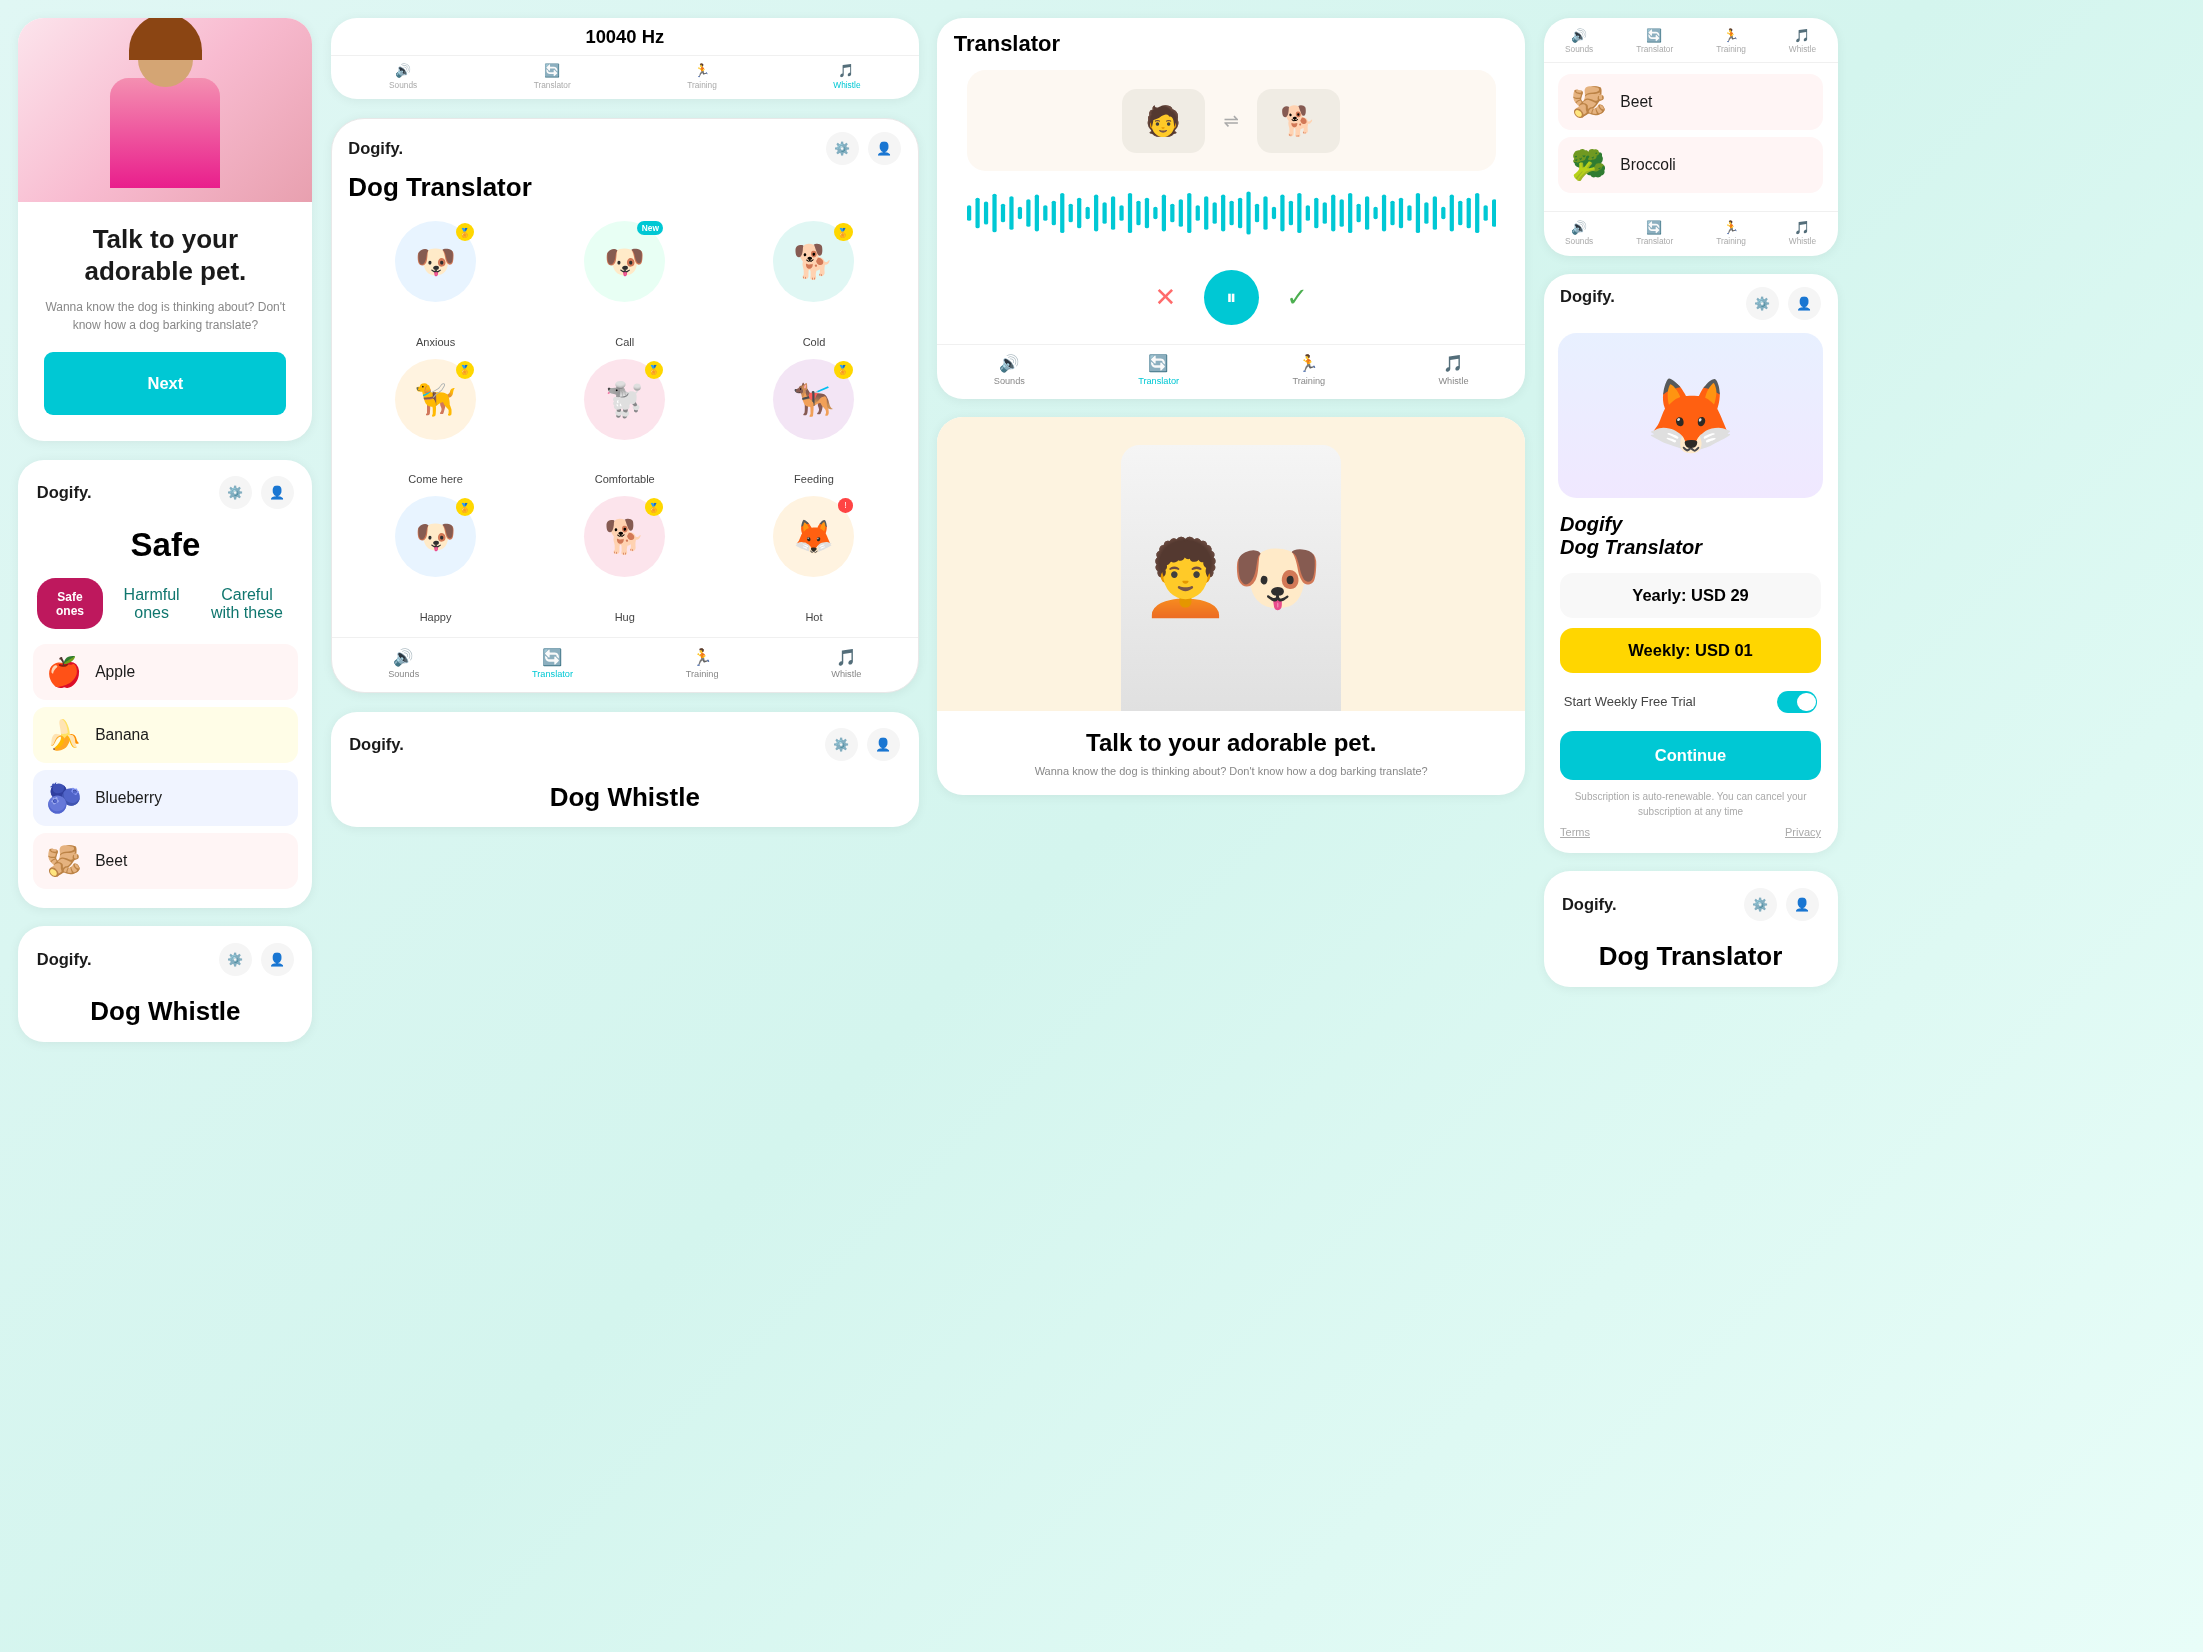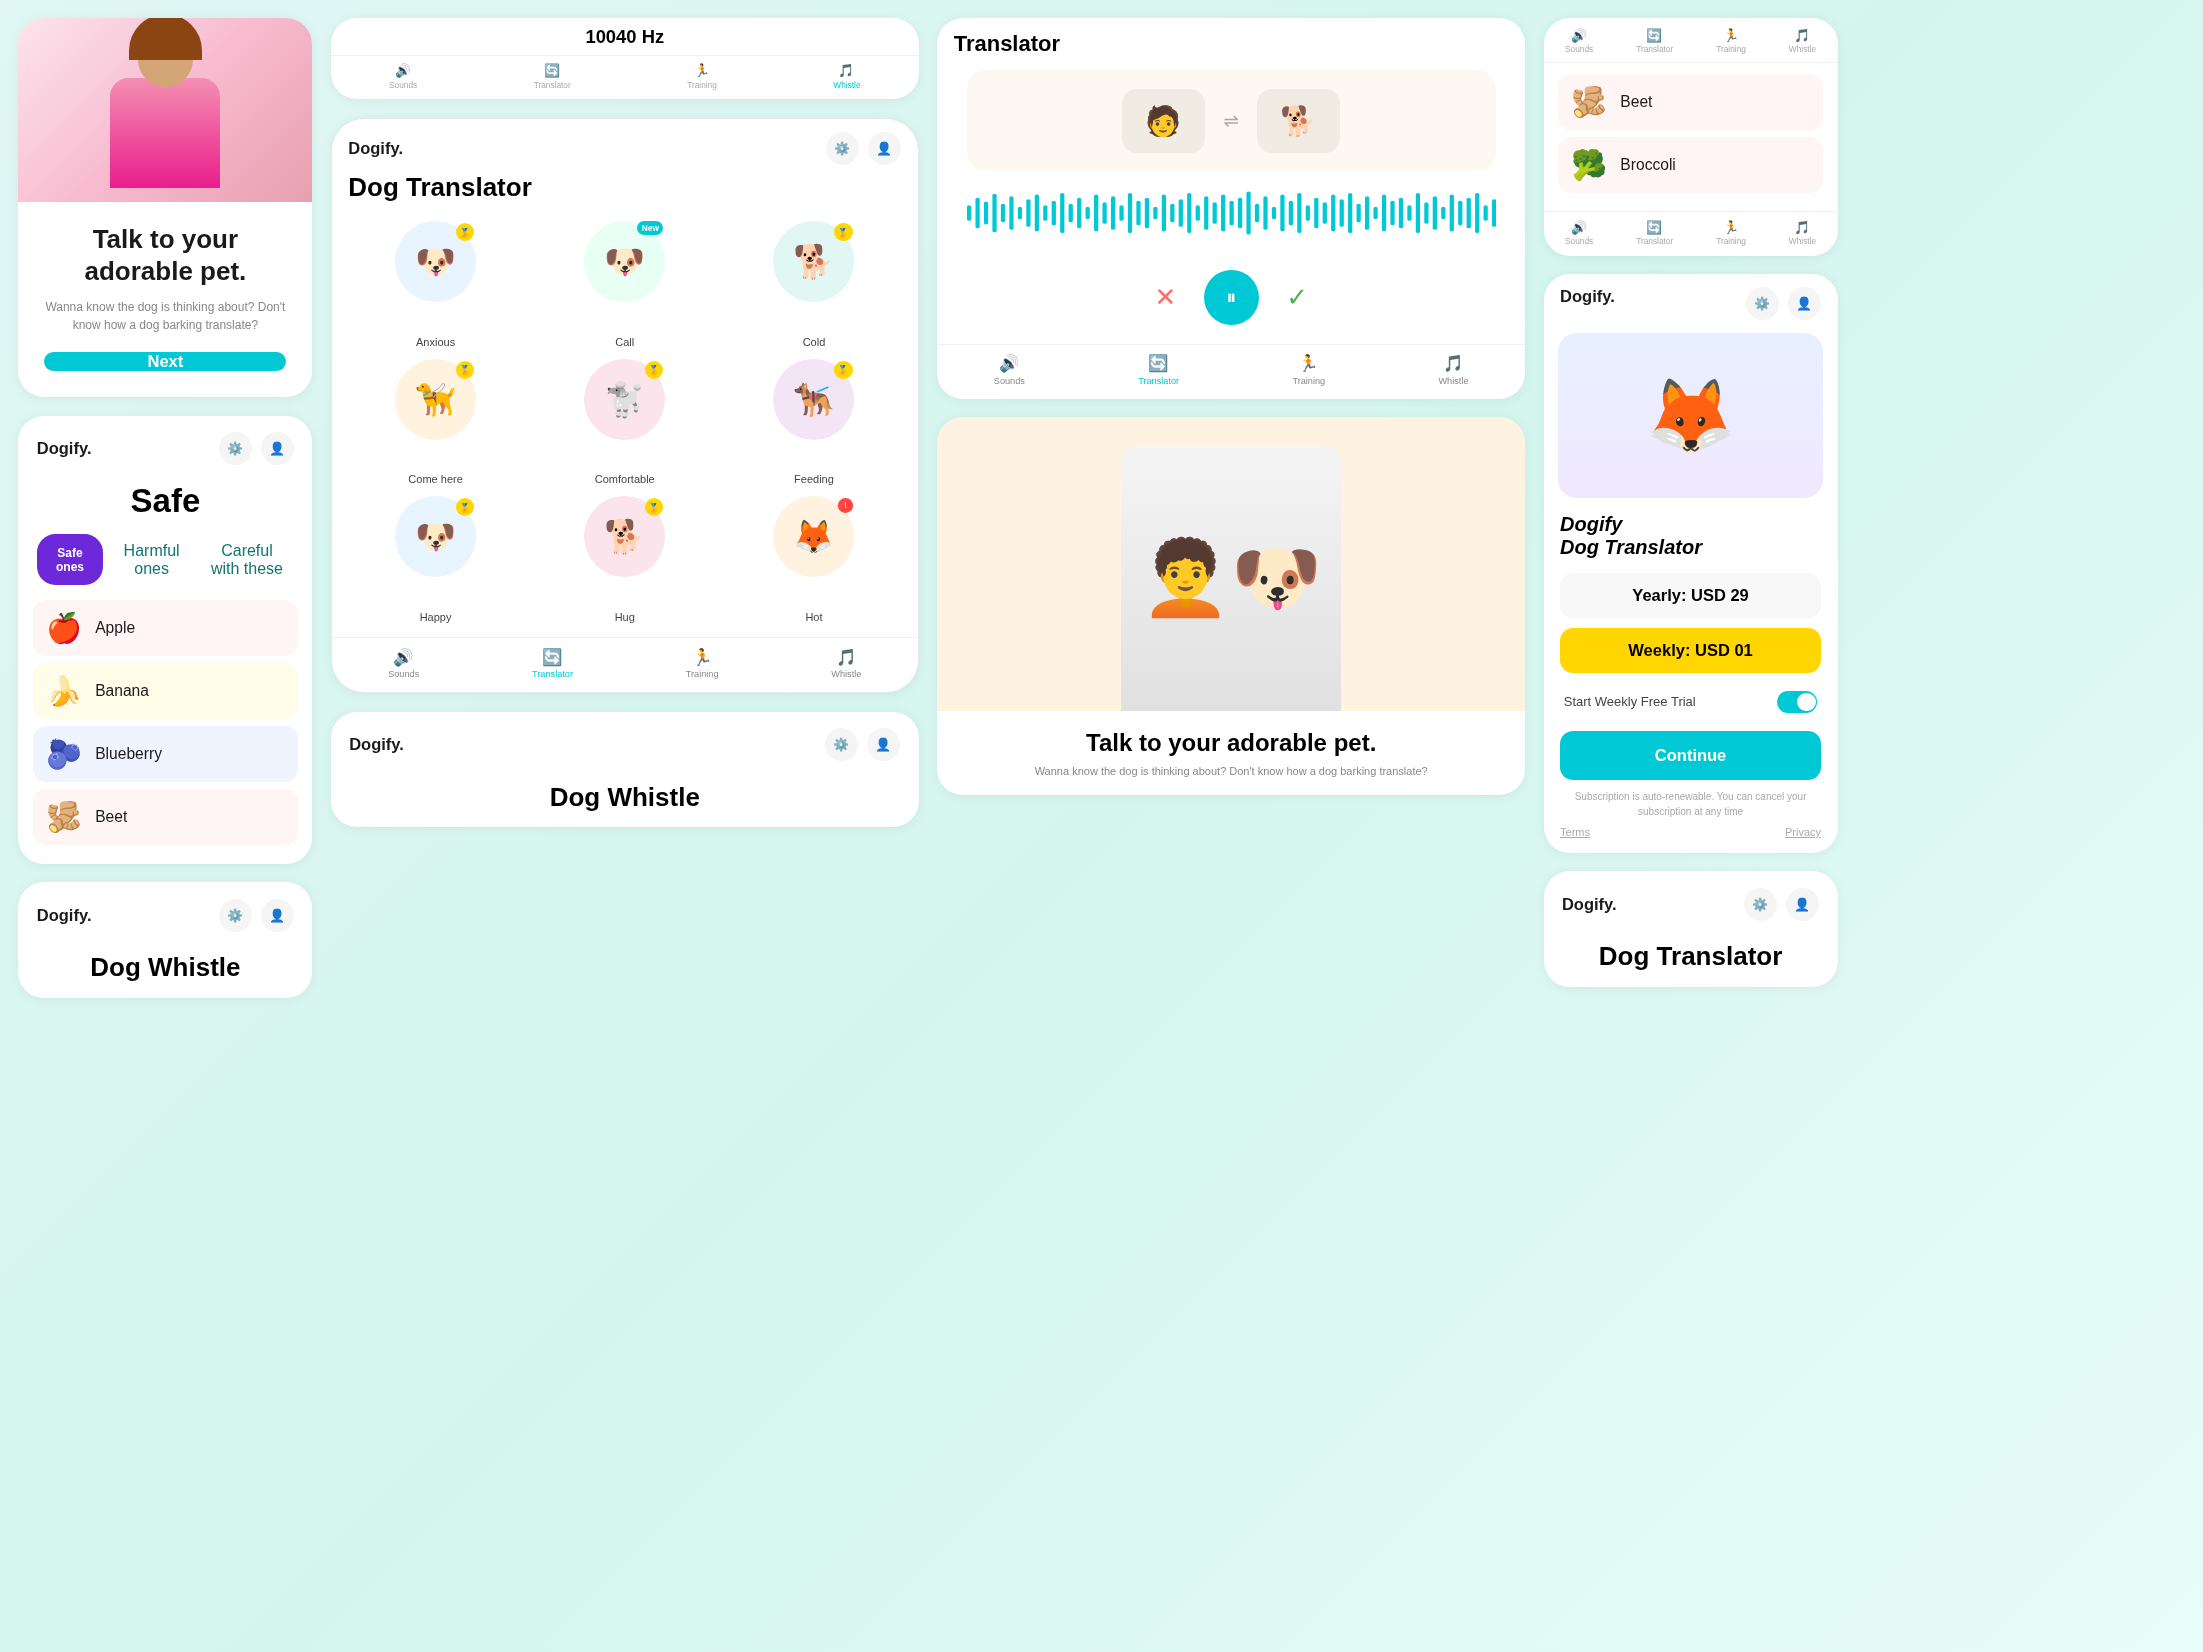--- a/index.html
+++ b/index.html
@@ -33,40 +33,40 @@
     
     .onboarding-card { padding: 0; }
     .onboarding-content { padding: 22px 26px 26px; }
     .onboarding-content h2 {
       font-size: 26px; font-weight: 900; color: #1a1a1a; line-height: 1.2; margin-bottom: 11px; text-align: center;
     }
     .onboarding-content p {
       font-size: 12px; color: #888; text-align: center; line-height: 1.5; margin-bottom: 18.4px;
     }
     .btn-cyan {
-      width: 100%; padding: 0;
-      background: #00c8d4; border: none; border-radius: 16px;
+      width: 100%; padding: 22px;
+      background: #00c8d4; border: none; border-radius: 9px;
       color: white; font-size: 16.5px; font-weight: 700; cursor: pointer;
       display: block; text-align: center;
     }
 
     
     .food-card { }
     .food-header { padding: 16.5px 18.4px 7.3px; display: flex; justify-content: space-between; align-items: center; }
     .dogify-logo { font-size: 16.5px; font-weight: 900; color: #1a1a1a; }
     .header-icons { display: flex; gap: 9.2px; }
     .icon-btn {
       width: 33px; height: 33px; border-radius: 50%;
       background: #f5f5f5; display: flex; align-items: center; justify-content: center;
       font-size: 13px; cursor: pointer; border: none;
     }
     .food-title { font-size: 33px; font-weight: 900; text-align: center; padding: 9.2px 0 14.7px; }
     .food-tabs { display: flex; gap: 11px; padding: 0 18.4px 14.7px; }
     .tab-active {
-      background: #6d28d9; color: white; border: none; border-radius: 18.4px;
+      background: #be185d; color: white; border: none; border-radius: 18.4px;
       padding: 7.3px 16.5px; font-size: 12px; font-weight: 600; cursor: pointer;
     }
     .tab-inactive {
       background: none; color: #0f766e; border: none;
       padding: 7.3px 9.2px; font-size: 16px; cursor: pointer;
     }
     .food-list { padding: 0 14.7px 18.4px; display: flex; flex-direction: column; gap: 7.3px; }
     .food-item {
       display: flex; align-items: center; gap: 13px;
       padding: 11px 13px; border-radius: 13px;

